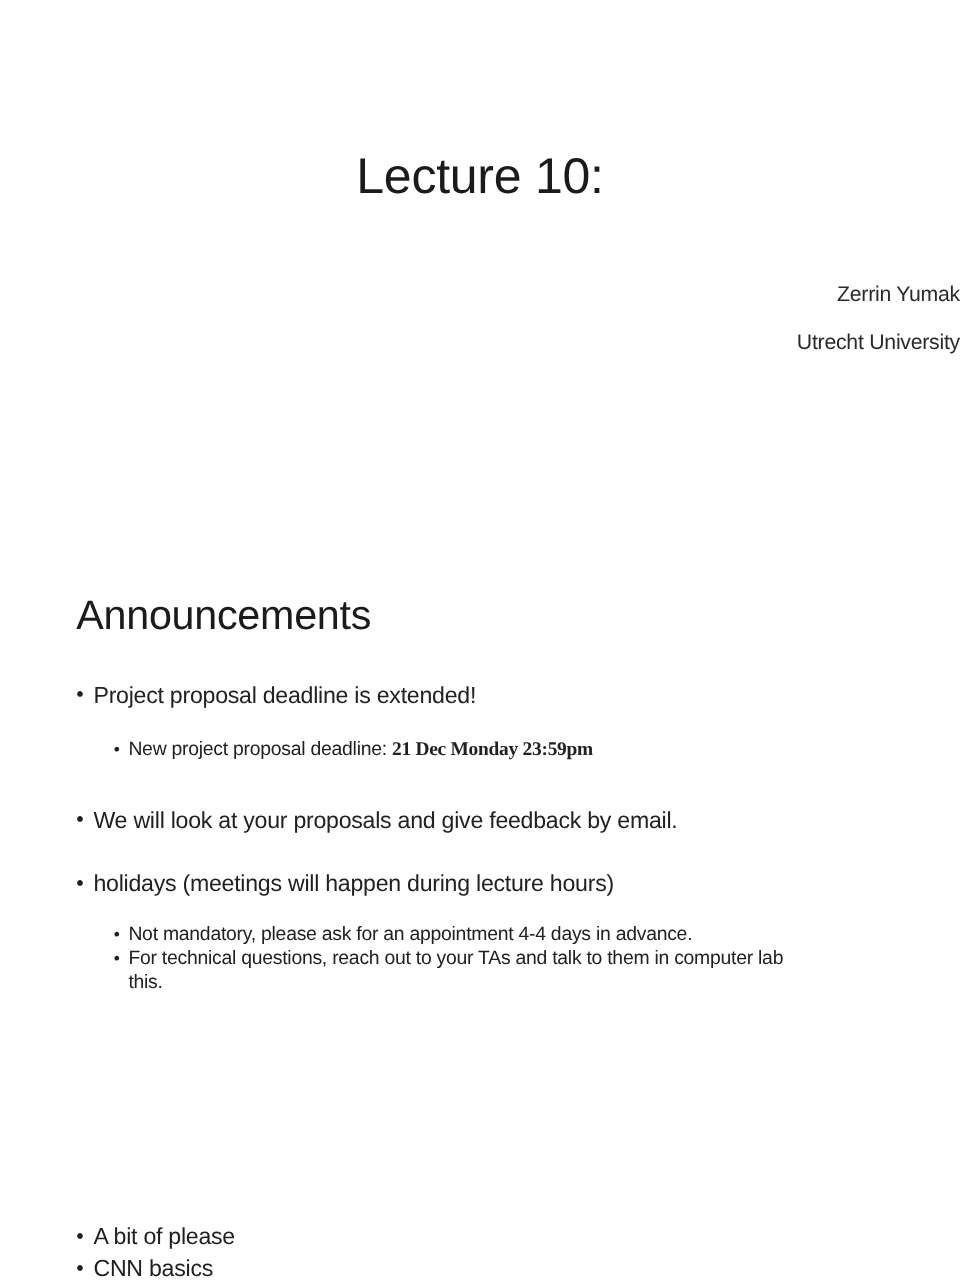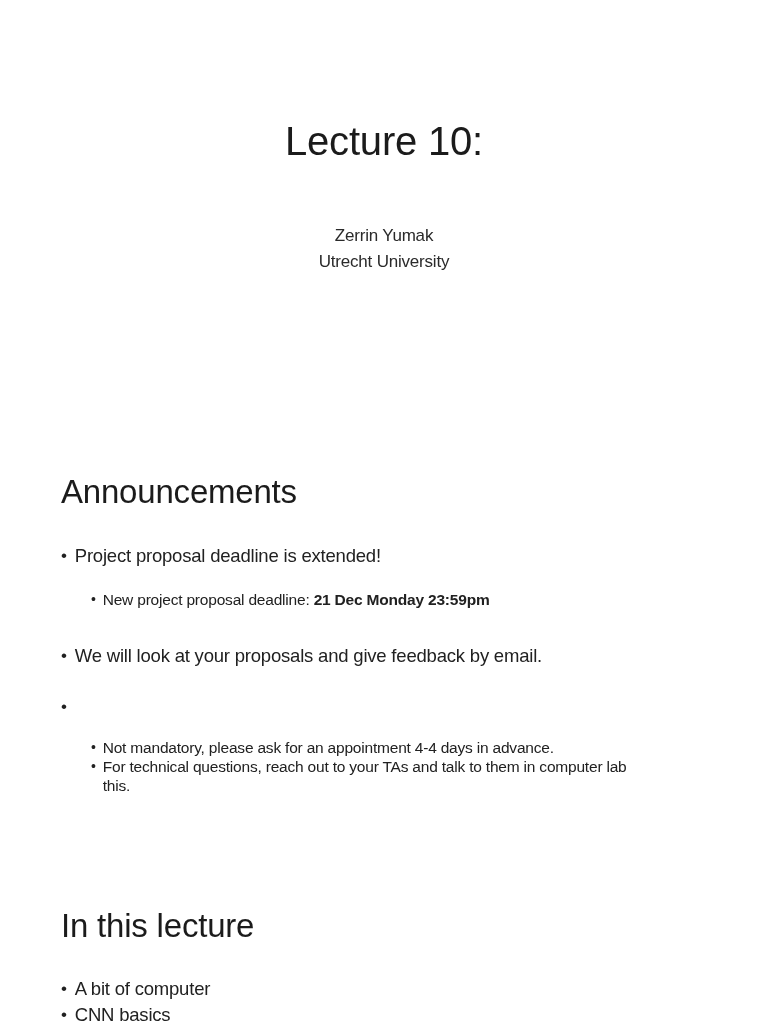--- a/index.html
+++ b/index.html
@@ -37,27 +37,27 @@
     right: 0;
     text-align: center;
     font-size: 40px;
     line-height: 47px;
     font-weight: 400;
     color: #1b1b1b;
   }
   .deck-subtitle {
     left: 0;
     right: 0;
-    text-align: center;
+    text-align: right;
     font-size: 17px;
     line-height: 20px;
     color: #2a2a2a;
   }
   .author { top: 226px; }
-  .affiliation { top: 252px; }
+  .affiliation { top: 264px; }
 
   
   .slide-heading {
     left: 61px;
     font-size: 33px;
     line-height: 41px;
     font-weight: 400;
     color: #1b1b1b;
     white-space: nowrap;
   }
@@ -80,21 +80,21 @@
   }
   .lvl1 .dot { margin-right: 8px; font-size: 17px; }
   .lvl2 {
     left: 91px;
     font-size: 15.5px;
     line-height: 19px;
   }
   .lvl2 .dot { margin-right: 7px; font-size: 14px; }
   .li-text { white-space: nowrap; }
   .li-text.wrap2 div { white-space: nowrap; }
-  .bold { font-weight: 700; }
+  .bold { font-weight: 700; font-family: Liberation Serif, serif; }
 
   
   .p-b1     { top: 113px; }
   .p-b1sub  { top: 158px; }
   .p-b2     { top: 213px; }
   .p-b3     { top: 264px; line-height: 21px; }
   .p-b3sub1 { top: 306px; }
   .p-b3sub2 { top: 325px; }
 
   
@@ -128,44 +128,44 @@
     </div>
 
     <div class="abs lvl1 li p-b2">
       <span class="dot">•</span>
       <span class="li-text">We will look at your proposals and give feedback by email.</span>
     </div>
 
     <div class="abs lvl1 li p-b3">
       <span class="dot">•</span>
       <span class="li-text wrap2">
+        <div>holidays (meetings will happen during lecture hours)</div>
       </span>
     </div>
 
     <div class="abs lvl2 li p-b3sub1">
       <span class="dot">•</span>
       <span class="li-text">Not mandatory, please ask for an appointment 4-4 days in advance.</span>
     </div>
 
     <div class="abs lvl2 li p-b3sub2">
       <span class="dot">•</span>
       <span class="li-text wrap2">
         <div>For technical questions, reach out to your TAs and talk to them in computer lab</div>
         <div>this.</div>
       </span>
     </div>
   </section>
 
   <section class="slide slide-3">
-    <h1 class="abs slide-heading" style="margin:0">In this lecture</h1>
 
     <div class="abs lvl1 p-outline">
       <div class="li">
         <span class="dot">•</span>
-        <span class="li-text">A bit of computer</span>
+        <span class="li-text">A bit of please</span>
       </div>
       <div class="li">
         <span class="dot">•</span>
         <span class="li-text">CNN basics</span>
       </div>
     </div>
   </section>
 
 </div>
 

